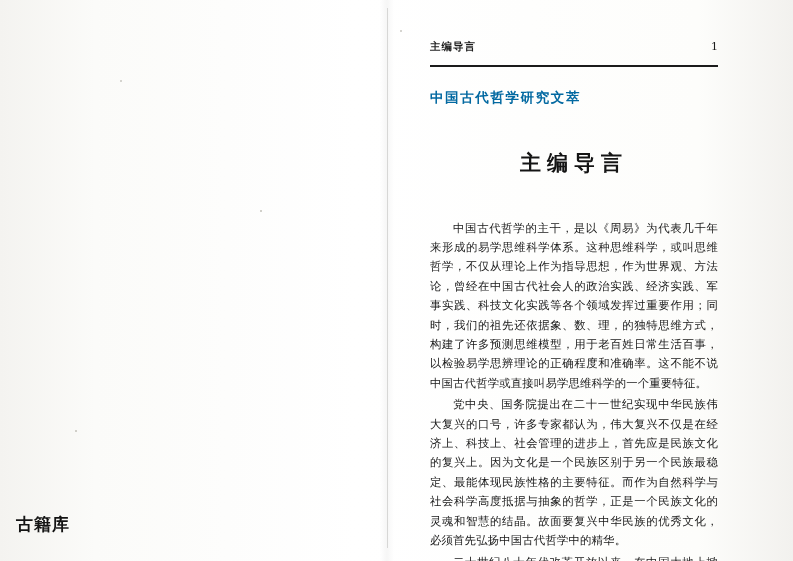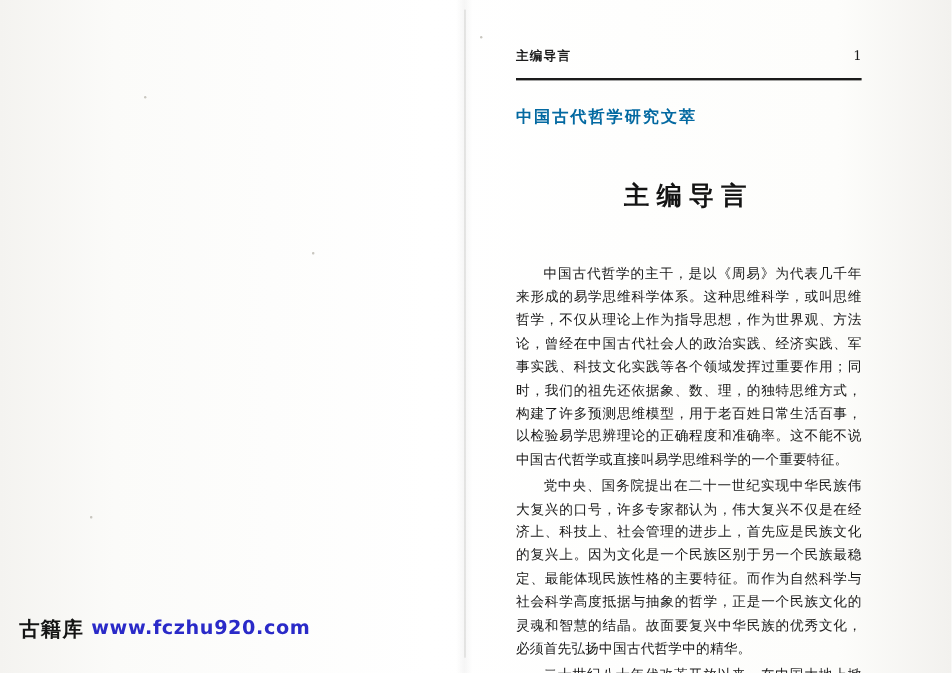--- a/index.html
+++ b/index.html
@@ -171,15 +171,14 @@
 
     <div class="body-copy">
       <p>中国古代哲学的主干，是以《周易》为代表几千年来形成的易学思维科学体系。这种思维科学，或叫思维哲学，不仅从理论上作为指导思想，作为世界观、方法论，曾经在中国古代社会人的政治实践、经济实践、军事实践、科技文化实践等各个领域发挥过重要作用；同时，我们的祖先还依据象、数、理，的独特思维方式，构建了许多预测思维模型，用于老百姓日常生活百事，以检验易学思辨理论的正确程度和准确率。这不能不说中国古代哲学或直接叫易学思维科学的一个重要特征。</p>
       <p>党中央、国务院提出在二十一世纪实现中华民族伟大复兴的口号，许多专家都认为，伟大复兴不仅是在经济上、科技上、社会管理的进步上，首先应是民族文化的复兴上。因为文化是一个民族区别于另一个民族最稳定、最能体现民族性格的主要特征。而作为自然科学与社会科学高度抵据与抽象的哲学，正是一个民族文化的灵魂和智慧的结晶。故面要复兴中华民族的优秀文化，必须首先弘扬中国古代哲学中的精华。</p>
       <p>二十世纪八十年代改革开放以来，在中国大地上掀起了学习、研究中国古代哲学、中国易学思维科学的热潮，出版了大量研究、用易的新作、新著，为了向海内外展示这二十余年来，中华民族批判继承传统优秀文化，研易、用易的新成果、新水平，我们</p>
     </div>
   </div>
 
   <div class="watermark">
     <span class="wm-cn">古籍库</span>
-    <span class="wm-url">www.fczhu920.com</span>
   </div>
 </div>
 
 </body></html>

